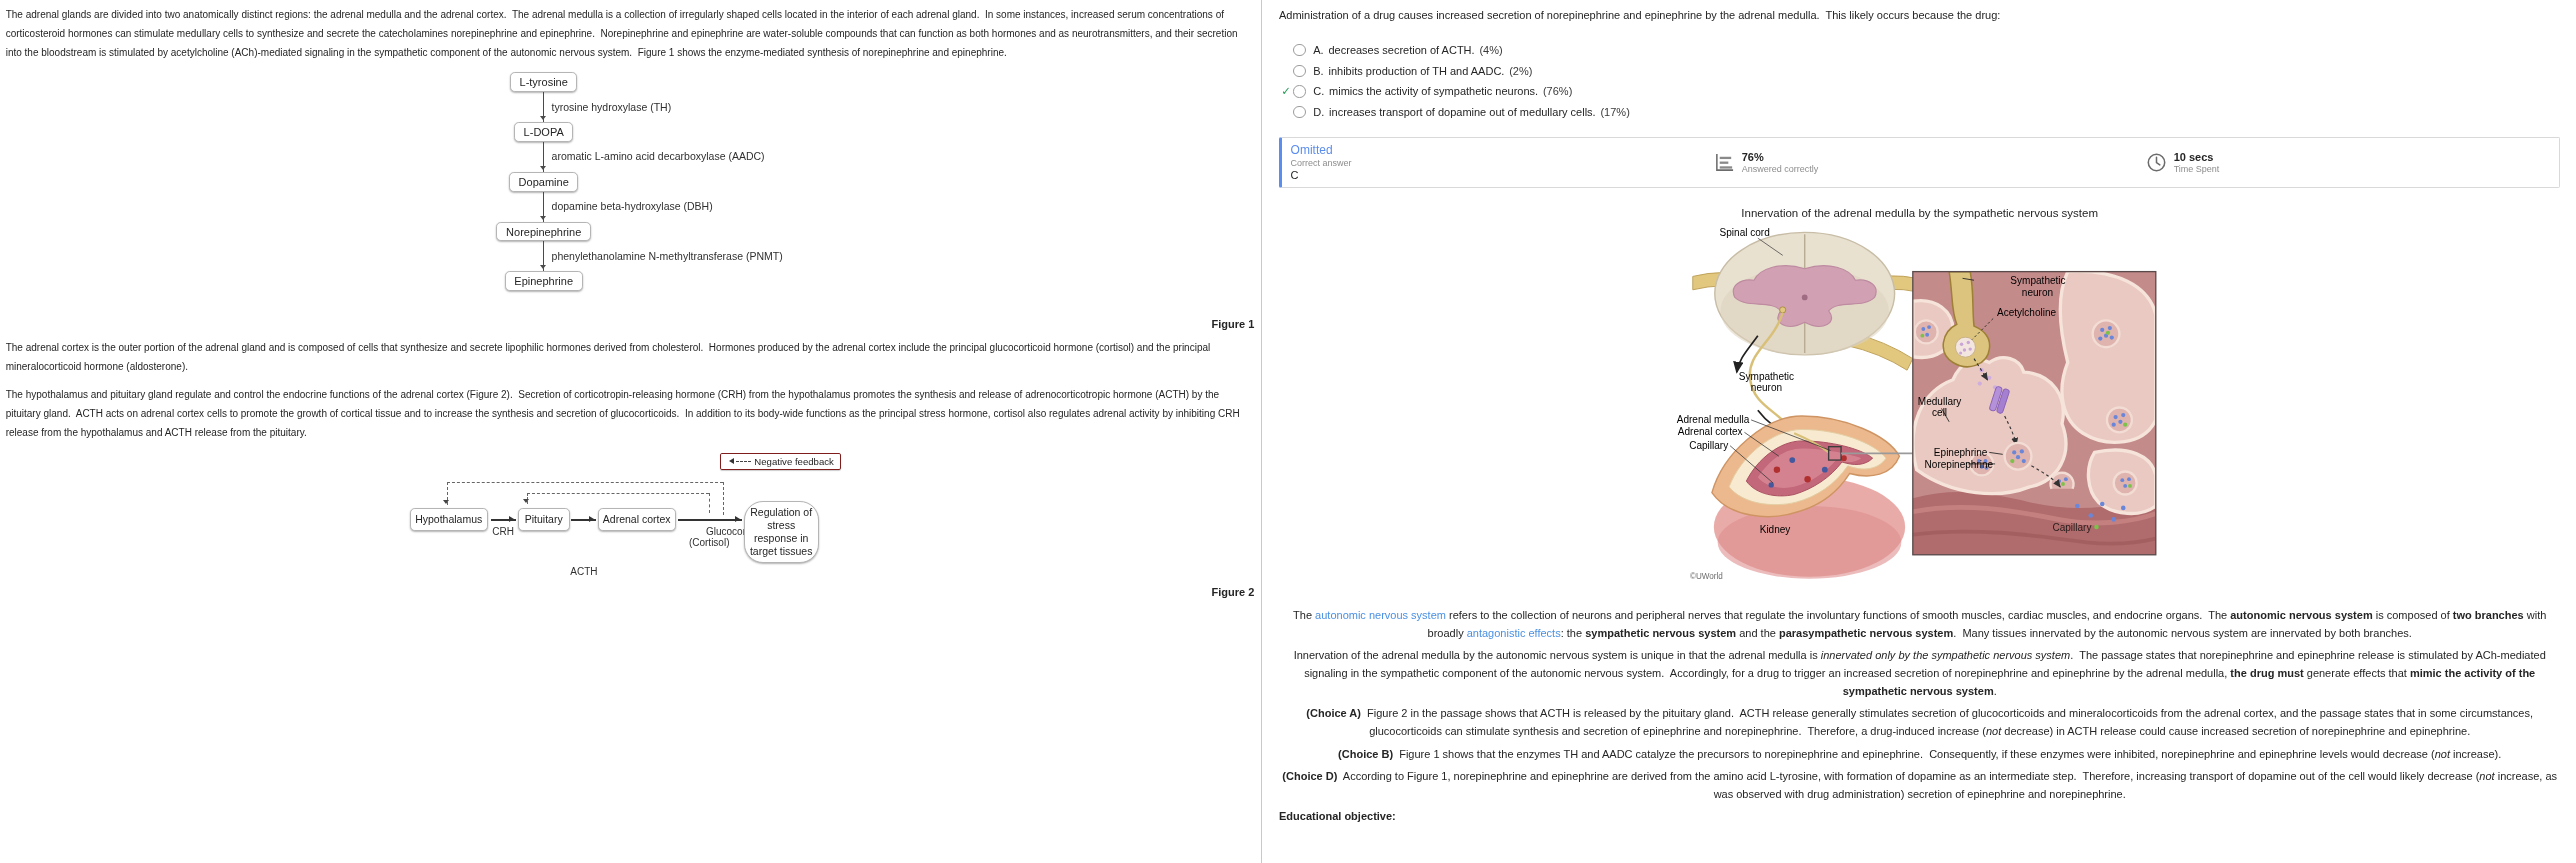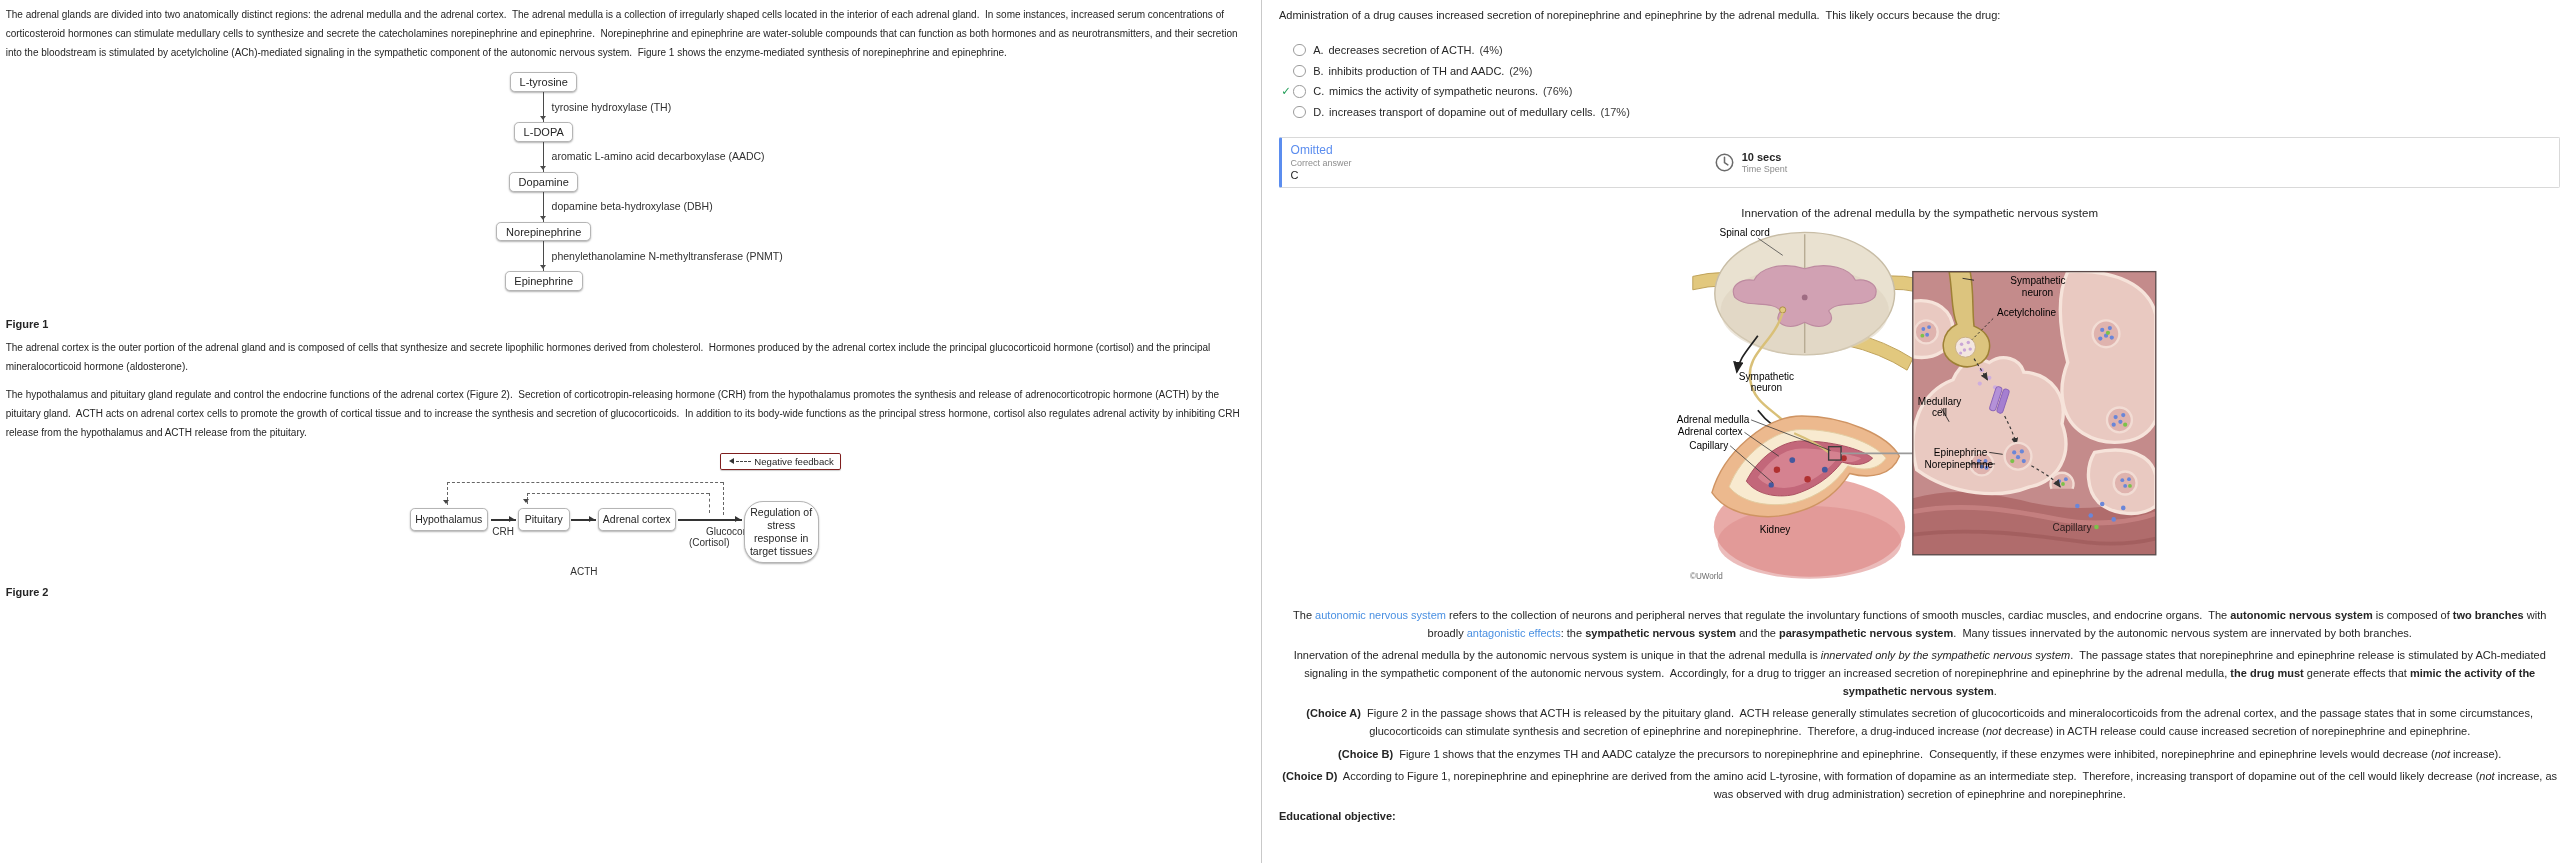--- a/index.html
+++ b/index.html
@@ -13,21 +13,21 @@
   p.passage { font-size:10px; line-height:19px; white-space:pre-wrap; margin:0 0 8.6px 0; }
 
   
   #fig1 { position:relative; height:260px; margin:1.9px 0 7.6px 0; }
   .f1col { position:absolute; left:492px; top:1.9px; width:92px; display:flex; flex-direction:column; align-items:center; }
   .fbox { background:#fff; border:1px solid #b5b5b5; border-radius:4.8px; box-shadow:0 1px 1.9px rgba(0,0,0,.3);
     padding:2.9px 8.6px; font-size:11px; text-align:center; white-space:nowrap; }
   .f1arr { position:relative; width:1.4px; height:30px; background:#4a4a4a; }
   .f1arr::after { content:""; position:absolute; left:-3.1px; bottom:-1px; border:3.8px solid transparent; border-top:4.8px solid #4a4a4a; }
   .f1enz { position:absolute; left:8.6px; top:8.6px; font-size:10.5px; white-space:nowrap; color:#303030; }
-  .figcap { position:absolute; bottom:0; left:0; width:100%; text-align:left; font-weight:bold; font-size:11px; }
+  .figcap { position:absolute; bottom:0; left:0; width:100%; text-align:right; font-weight:bold; font-size:11px; }
 
   
   #fig2 { position:relative; height:148px; margin-top:3.8px; }
   .f2box { position:absolute; background:#fff; border:1px solid #b5b5b5; border-radius:4.8px; box-shadow:0 1px 1.9px rgba(0,0,0,.3);
     font-size:10.5px; text-align:center; padding:3.8px 1.9px; line-height:1.25; }
   .f2lbl { position:absolute; font-size:10px; text-align:center; line-height:1.2; color:#303030; }
   .harr { position:absolute; height:1.4px; background:#333; }
   .harr::after { content:""; position:absolute; right:-1px; top:-3.4px; border:3.8px solid transparent; border-left:5.7px solid #333; }
   .dash-h { position:absolute; border-top:1px dashed #666; }
   .dash-v { position:absolute; border-left:1px dashed #666; }
@@ -169,20 +169,32 @@
       <span class="c-pct">(17%)</span>
     </div>
   </div>
 
   <div id="stats-card">
     <div class="stat-col1">
       <div class="stat-status">Omitted</div>
       <div class="stat-sub">Correct answer</div>
       <div class="stat-ans">C</div>
     </div>
+    <div class="stat-col stat-col2">
+      <svg class="stat-icon" viewBox="0 0 22 22">
+        <path d="M3 2 V19 H20" stroke="#6b6b6b" stroke-width="1.6" fill="none"></path>
+        <rect x="6" y="5" width="12" height="2.4" fill="#8a8a8a"></rect>
+        <rect x="6" y="10" width="9" height="2.4" fill="#8a8a8a"></rect>
+        <rect x="6" y="15" width="13" height="2.4" fill="#8a8a8a"></rect>
+      </svg>
+      <div>
+        <div class="stat-big">76%</div>
+        <div class="stat-sub">Answered correctly</div>
+      </div>
+    </div>
     <div class="stat-col">
       <svg class="stat-icon" viewBox="0 0 22 22">
         <circle cx="11" cy="11" r="8.6" stroke="#6b6b6b" stroke-width="1.6" fill="none"></circle>
         <path d="M11 5.5 V11 L14.5 13.5" stroke="#6b6b6b" stroke-width="1.6" fill="none" stroke-linecap="round"></path>
       </svg>
       <div>
         <div class="stat-big">10 secs</div>
         <div class="stat-sub">Time Spent</div>
       </div>
     </div>

